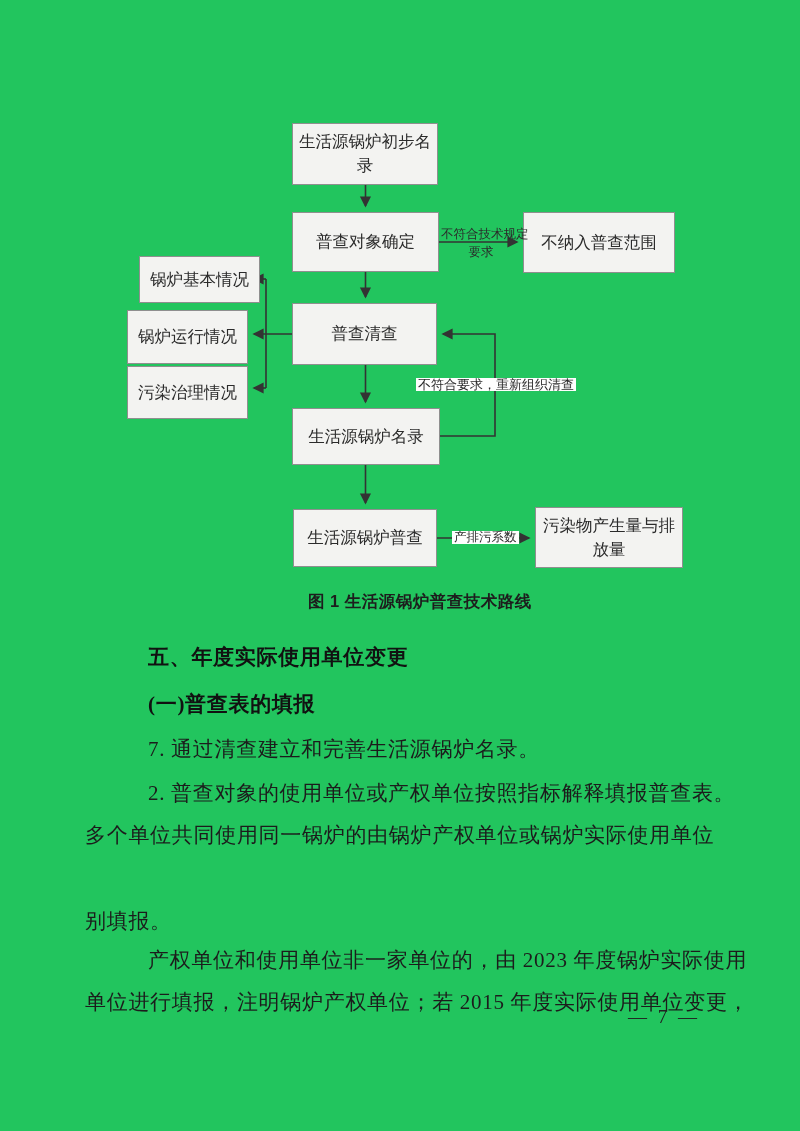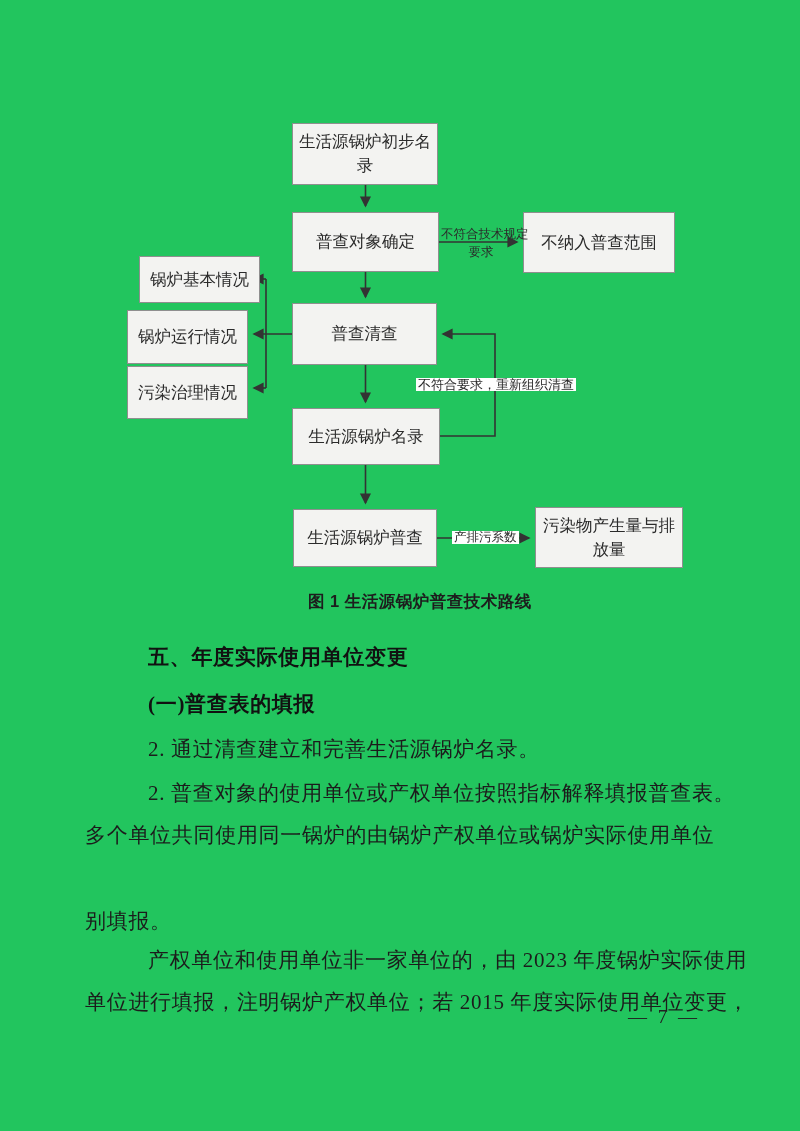--- a/index.html
+++ b/index.html
@@ -116,21 +116,21 @@
   <div class="edge-label bg" style="left:416px;top:378px;font-size:13px;">不符合要求，重新组织清查</div>
 
   <div class="edge-label bg" style="left:452px;top:531px;">产排污系数</div>
 
   <div class="fig-caption">图 1  生活源锅炉普查技术路线</div>
 
   <div class="doc-line h1" style="left:148px;top:643px;">五、年度实际使用单位变更</div>
 
   <div class="doc-line h2" style="left:148px;top:690px;">(一)普查表的填报</div>
 
-  <div class="doc-line" style="left:148px;top:735px;">2.  通过清查建立和完善生活源锅炉名录。</div>
+  <div class="doc-line" style="left:148px;top:735px;">7.  通过清查建立和完善生活源锅炉名录。</div>
 
   <div class="doc-line" style="left:148px;top:779px;">2.  普查对象的使用单位或产权单位按照指标解释填报普查表。</div>
 
   <div class="doc-line" style="left:85px;top:821px;">多个单位共同使用同一锅炉的由锅炉产权单位或锅炉实际使用单位</div>
 
 
   <div class="doc-line" style="left:85px;top:907px;">别填报。</div>
 
   <div class="doc-line" style="left:148px;top:946px;">产权单位和使用单位非一家单位的，由 2023 年度锅炉实际使用</div>
 

